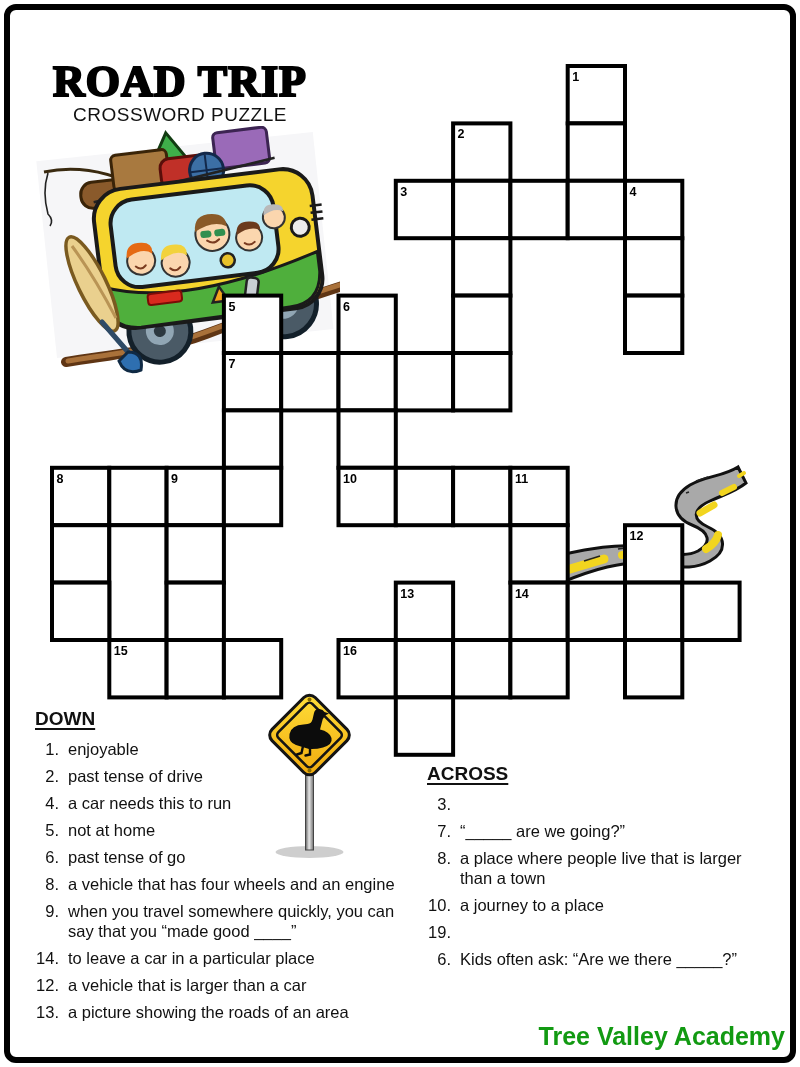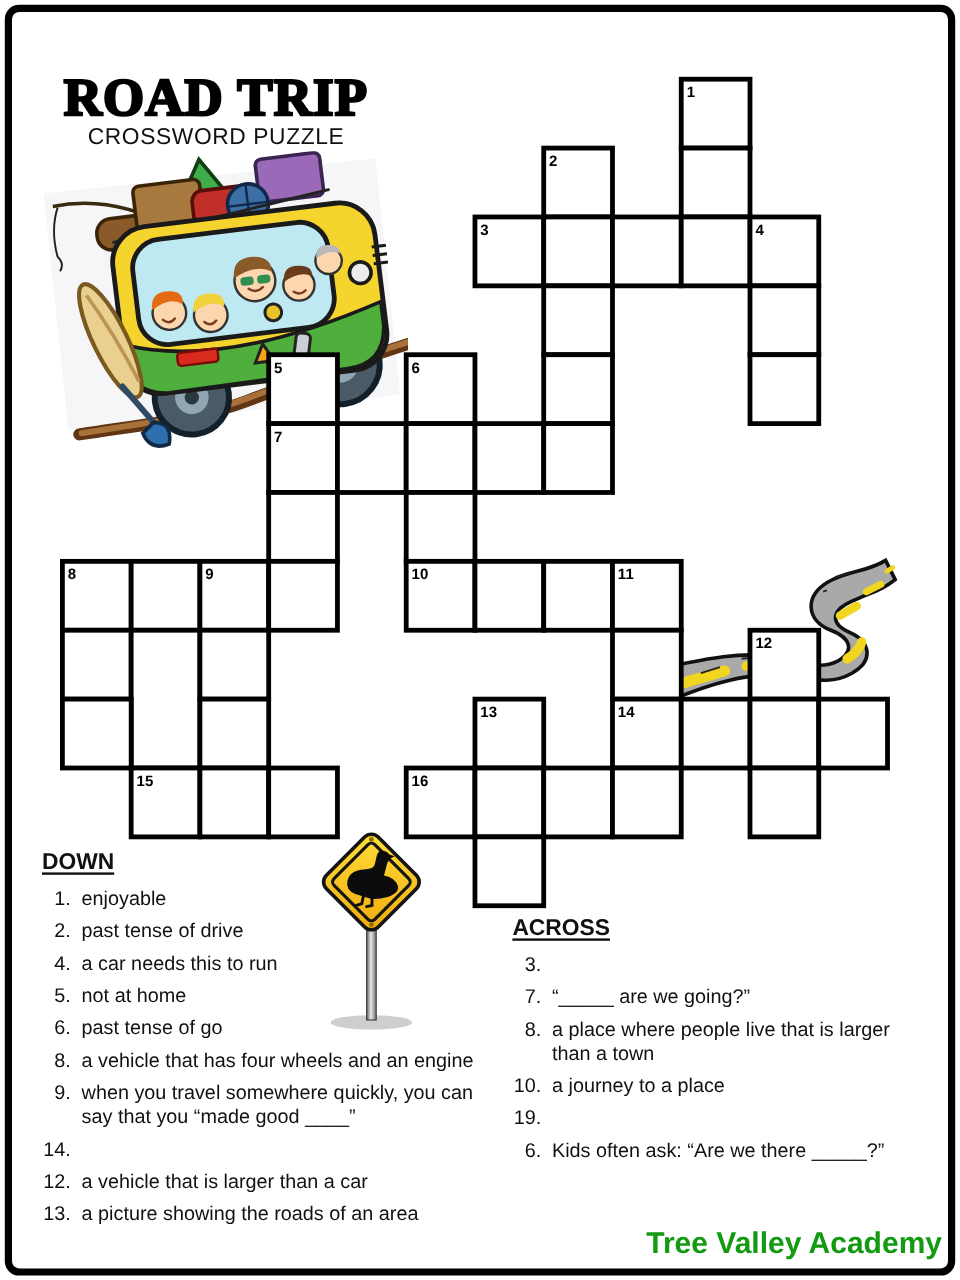--- a/index.html
+++ b/index.html
@@ -250,20 +250,21 @@
         <span class="clue-num">8.</span>
         <span class="clue-text">a vehicle that has four wheels and an engine</span>
       </div>
       <div class="clue-row">
         <span class="clue-num">9.</span>
         <span class="clue-text">when you travel somewhere quickly, you can
 say that you “made good ____”</span>
       </div>
       <div class="clue-row">
         <span class="clue-num">14.</span>
+        <span class="clue-text">to leave a car in a particular place</span>
       </div>
       <div class="clue-row">
         <span class="clue-num">12.</span>
         <span class="clue-text">a vehicle that is larger than a car</span>
       </div>
       <div class="clue-row">
         <span class="clue-num">13.</span>
         <span class="clue-text">a picture showing the roads of an area</span>
       </div>
     </div>

